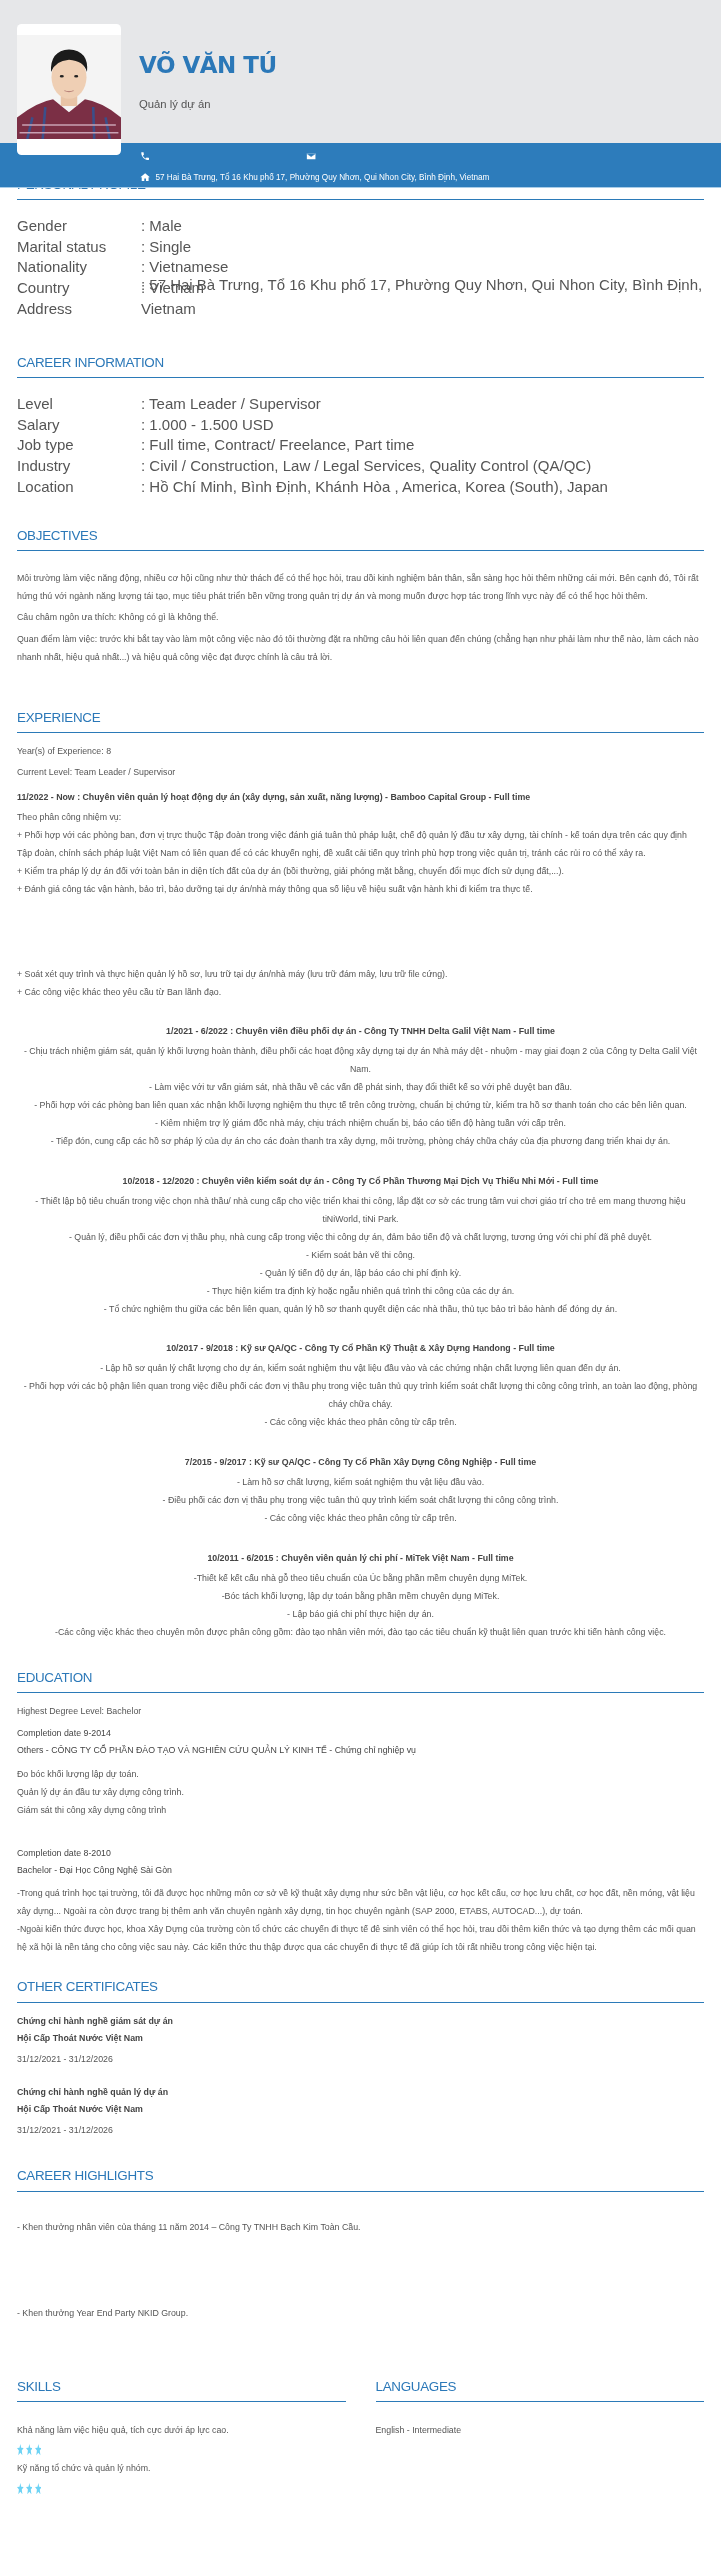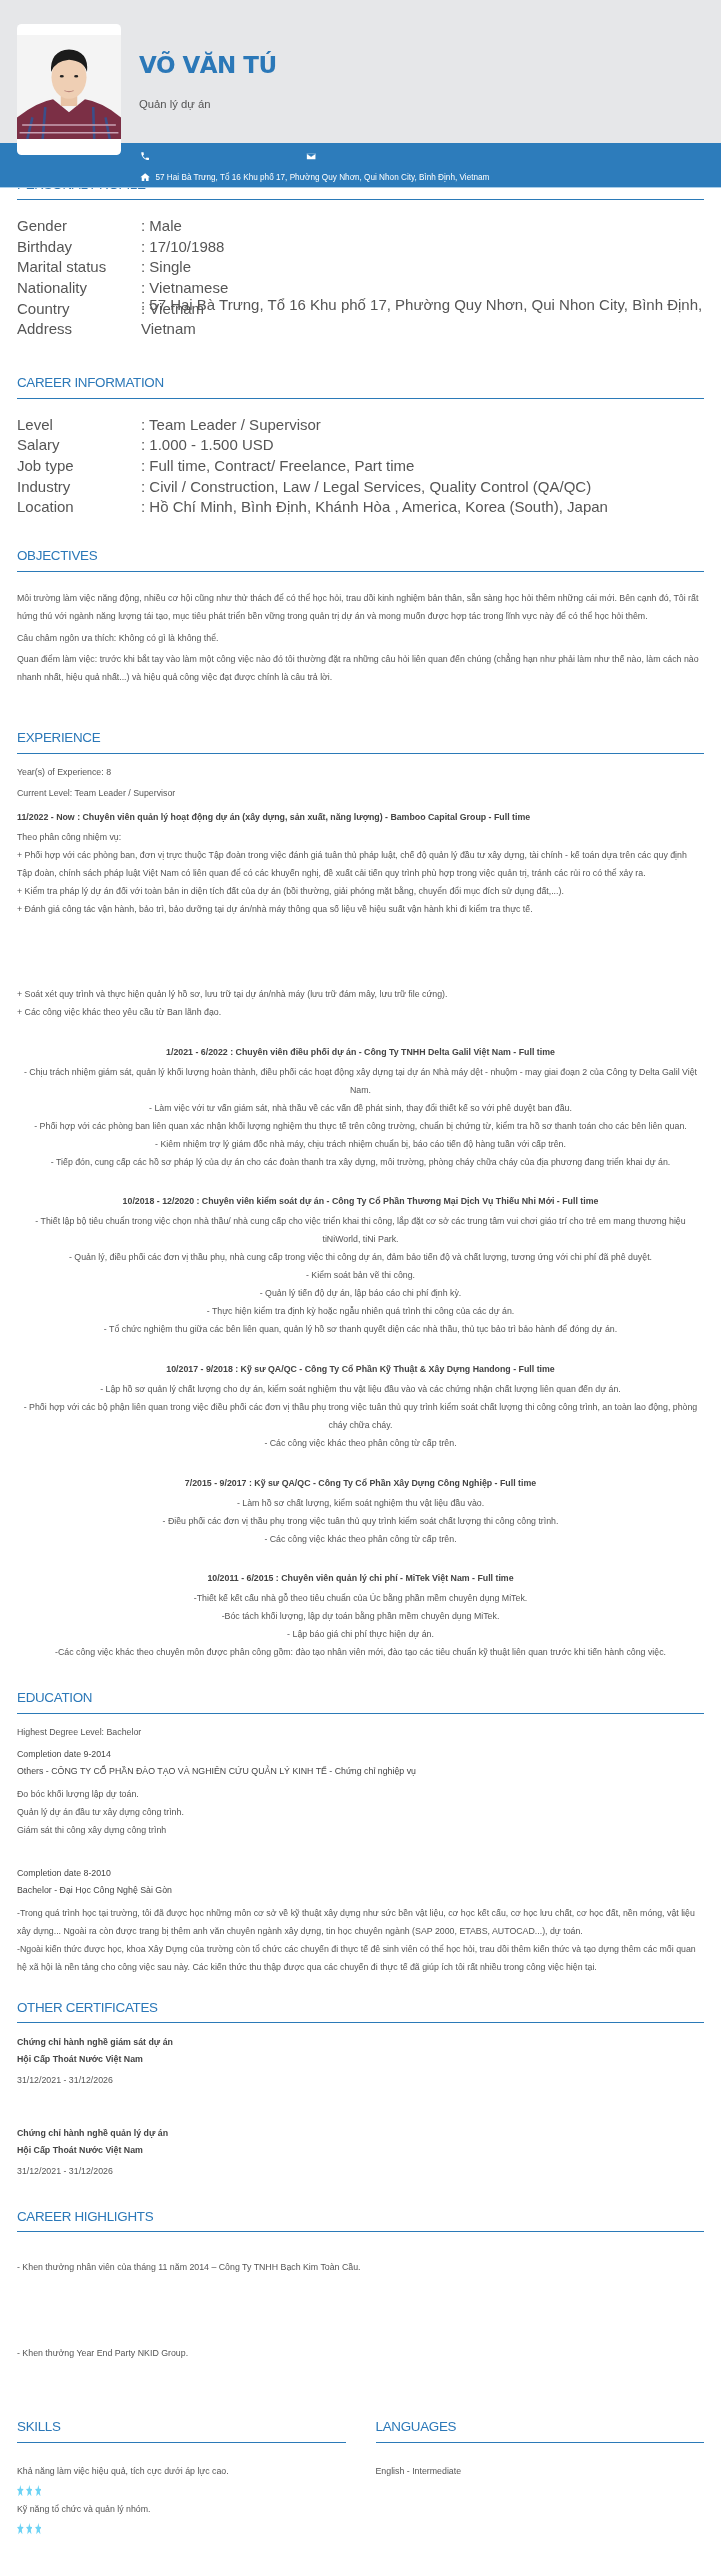--- a/index.html
+++ b/index.html
@@ -98,21 +98,21 @@
     .job + .job { margin-top: 20.6px; text-align: center; }
     .gap-block { height: 67px; }
     .edu-block { margin-top: 3.1px; }
     .edu-date, .edu-school { font-weight: normal; color: #444; line-height: 17px; }
     .edu-desc { margin-top: 5.2px; }
     .edu-desc div { line-height: 18px; color: #555; }
     .edu-block + .edu-block { margin-top: 26px; }
     .cert { margin-bottom: 0; }
     .cert-name, .cert-org { font-weight: bold; color: #444; line-height: 17px; }
     .cert-date { color: #555; line-height: 17px; margin-top: 4.1px; }
-    .cert + .cert { margin-top: 36px; }
+    .cert + .cert { margin-top: 16px; }
     .hl-item { color: #555; line-height: 18px; }
     .hl-item + .hl-item { margin-top: 68px; }
     .two-col { display: flex; gap: 30px; margin-top: 54px; }
     .col { flex: 1; }
     .col .section-title { margin-bottom: 20.6px; }
     .skill-name { color: #555; line-height: 15.5px; }
     .stars { display: flex; gap: 2.1px; height: 23px; align-items: center; }
     .star { width: 6.7px; height: 11.3px; }
     .star svg { width: 6.7px; height: 11.3px; fill: #6dd3f5; display: block; }
   </style>
@@ -174,24 +174,20 @@
 
 <div class="content">
 
   <div class="section">
     <div class="section-title">PERSONAL PROFILE</div>
     <div class="kv-row">
         <span class="kv-label">Gender</span>
         <span class="kv-value">: Male</span>
       </div>
     <div class="kv-row">
-        <span class="kv-label">Birthday</span>
-        <span class="kv-value">: 17/10/1988</span>
-      </div>
-    <div class="kv-row">
         <span class="kv-label">Marital status</span>
         <span class="kv-value">: Single</span>
       </div>
     <div class="kv-row">
         <span class="kv-label">Nationality</span>
         <span class="kv-value">: Vietnamese</span>
       </div>
     <div class="kv-row">
         <span class="kv-label">Country</span>
         <span class="kv-value">: Vietnam</span>

